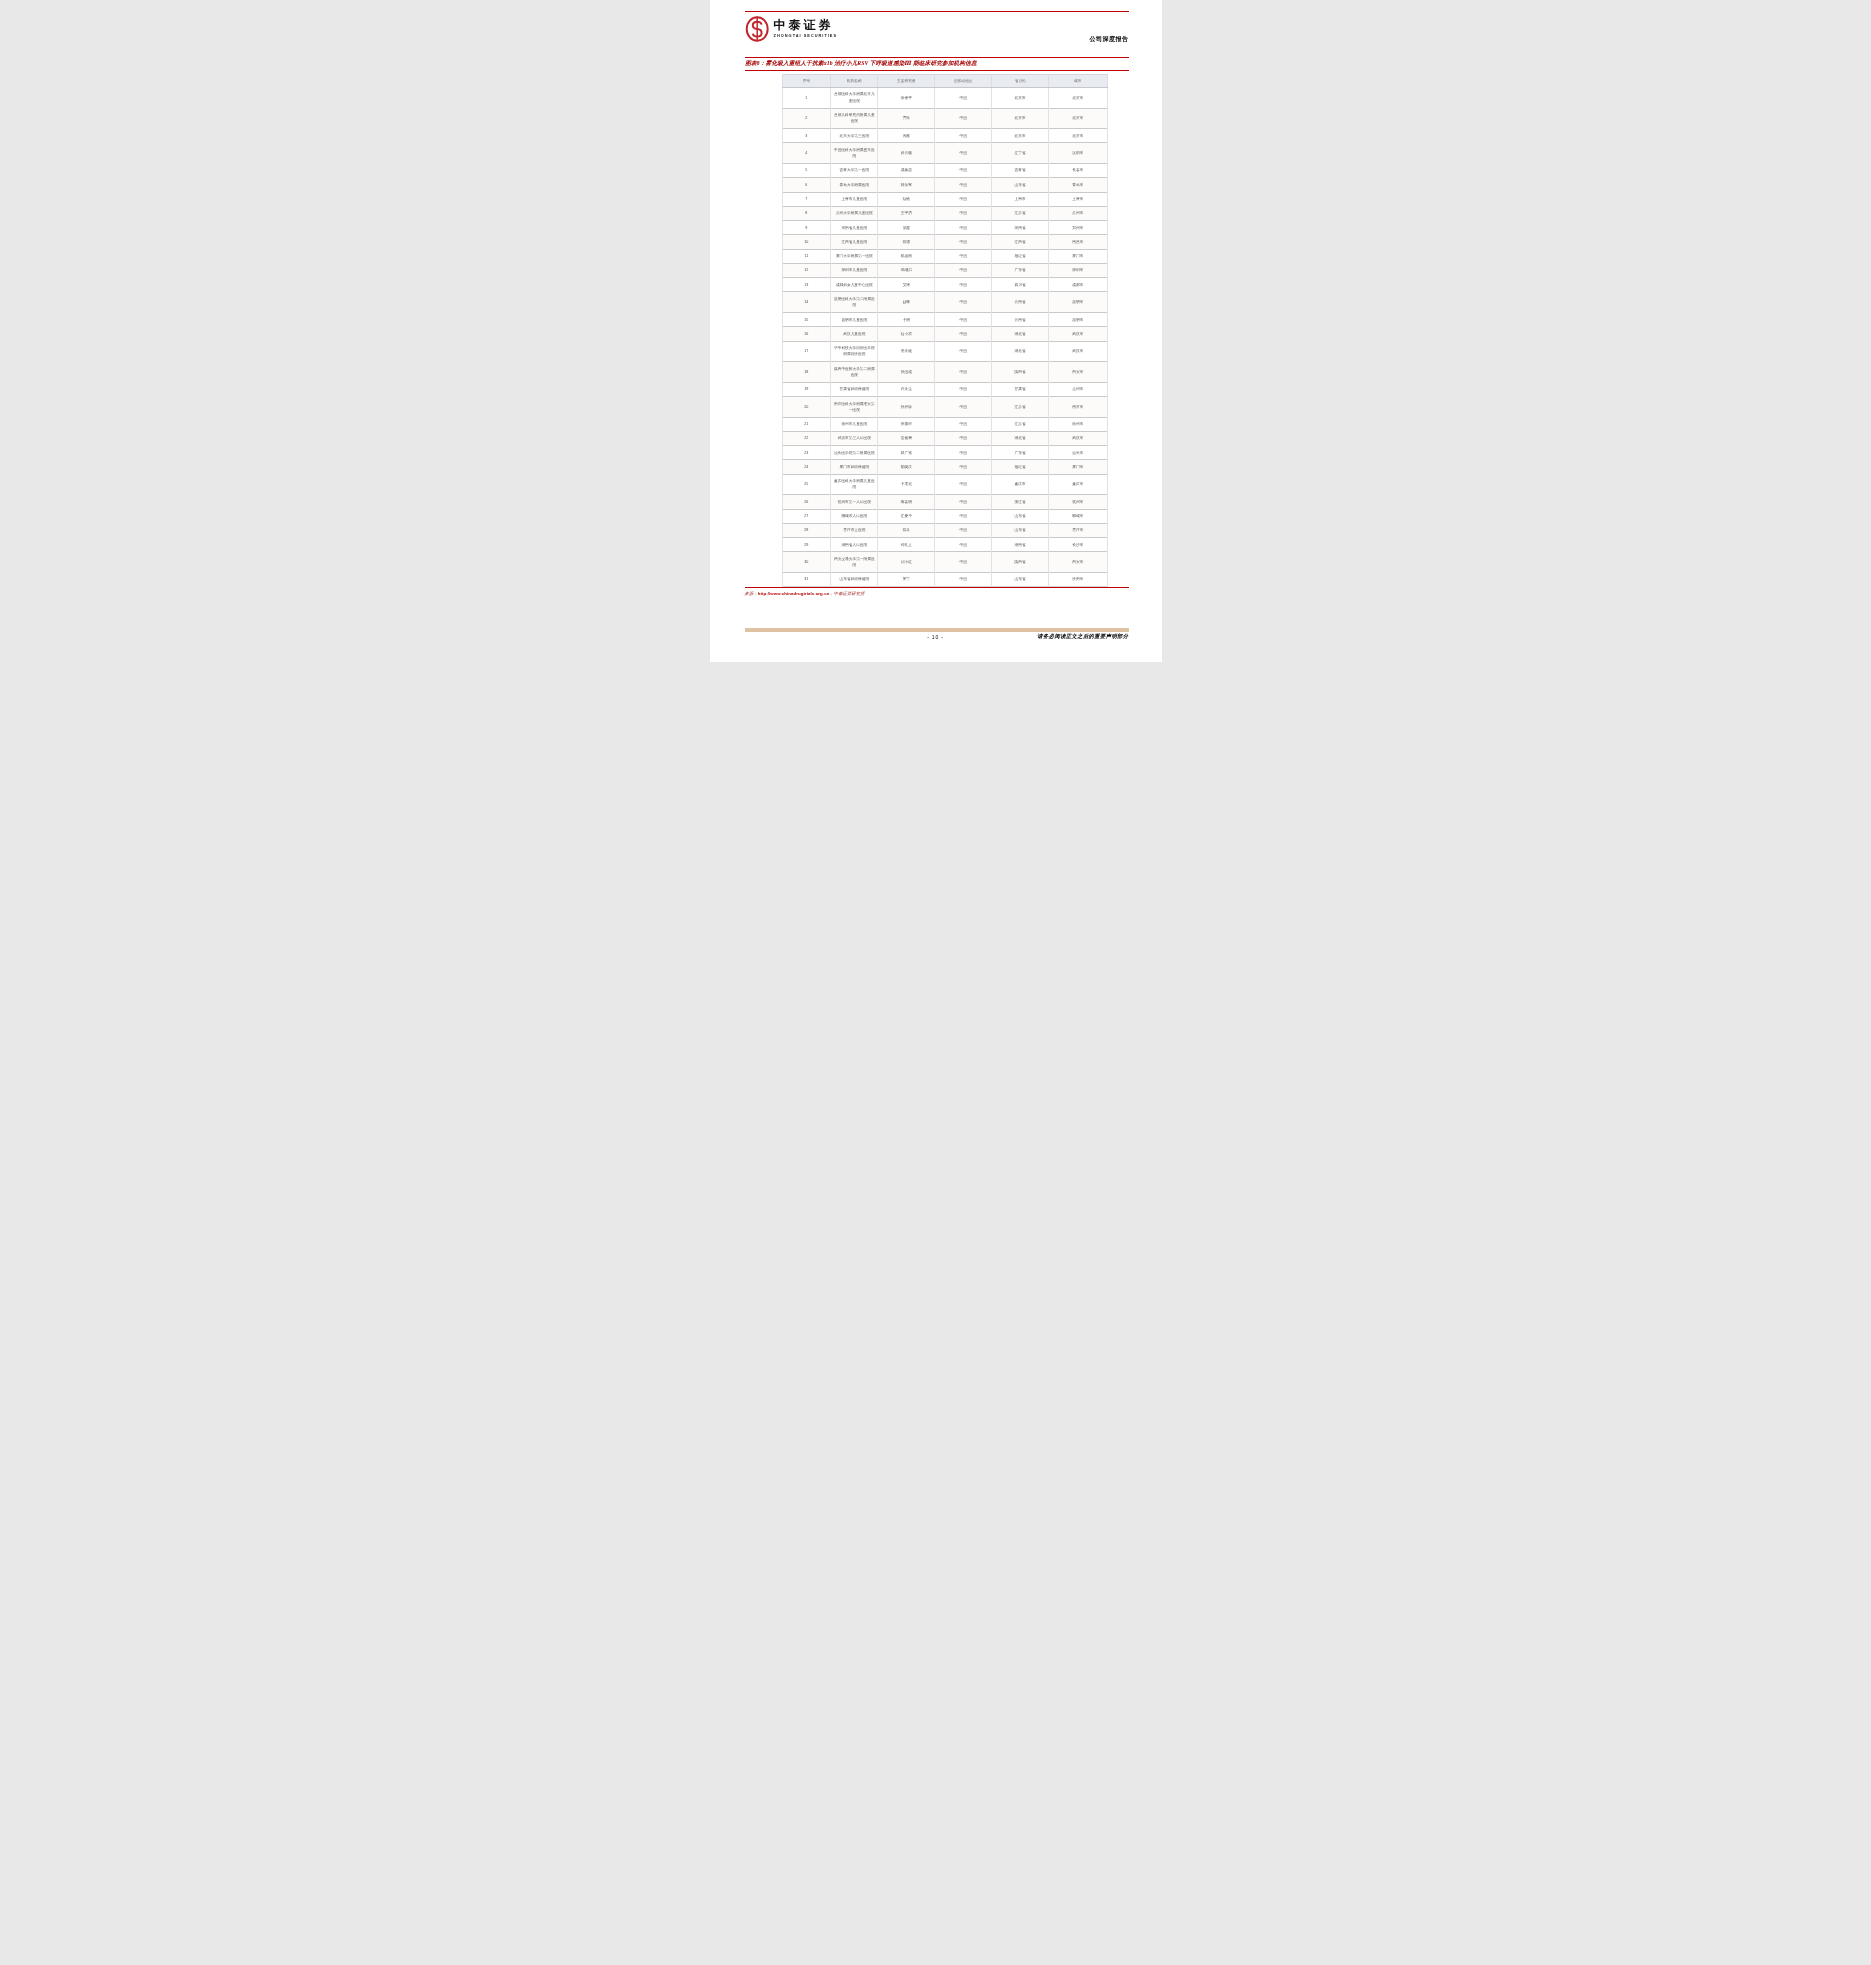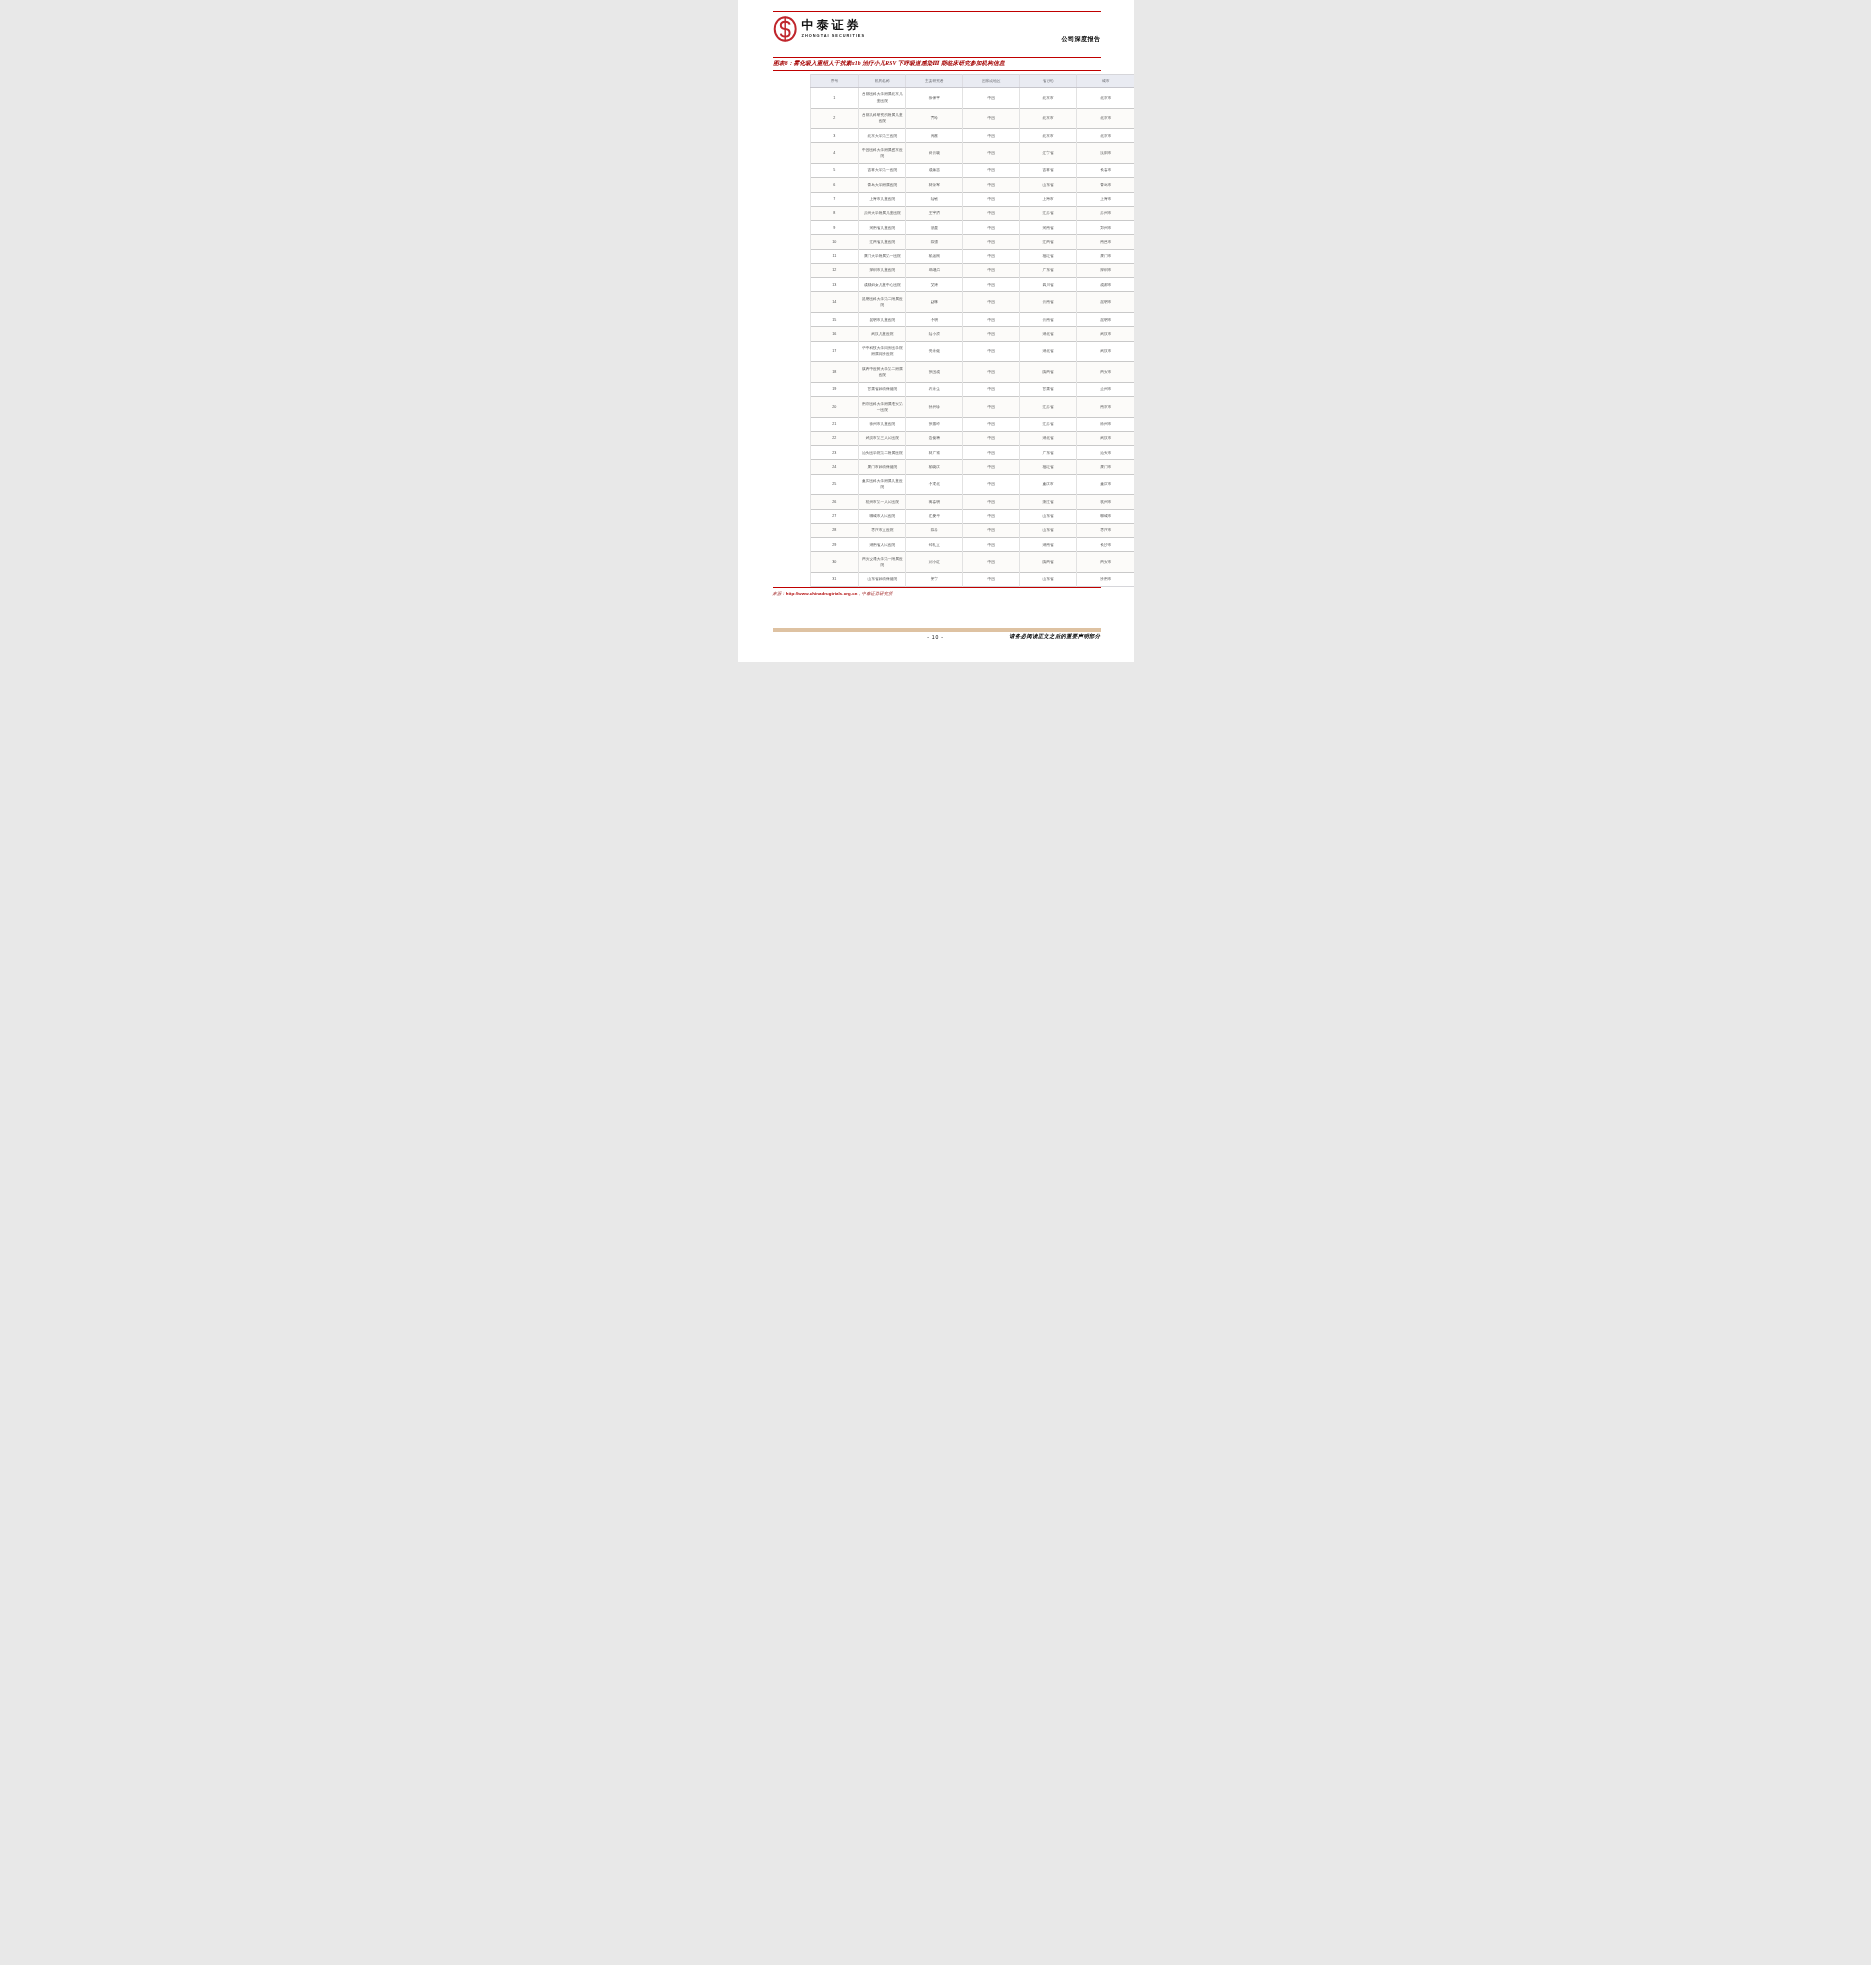--- a/index.html
+++ b/index.html
@@ -1,18 +1,18 @@
 <!DOCTYPE html>
 <html style="font-size:6.3px"><head>
 <meta charset="utf-8">
 <style>
   html,body{margin:0;padding:0;background:#e8e8e8;}
   .page{
     position:relative;
-    width:396px;height:662px;
+    width:452px;height:662px;
     margin:0 auto;
     background:#ffffff;
     font-family:"Liberation Sans","DejaVu Sans",sans-serif;
     overflow:hidden;
   }
   
   .top-rule{position:absolute;left:35px;right:33px;top:10.6px;height:1.2px;background:#c00000;}
   
   .header{position:absolute;left:35px;right:33px;top:15.7px;display:flex;justify-content:space-between;align-items:flex-start;}
   .logo{display:flex;align-items:center;gap:4.7px;}

